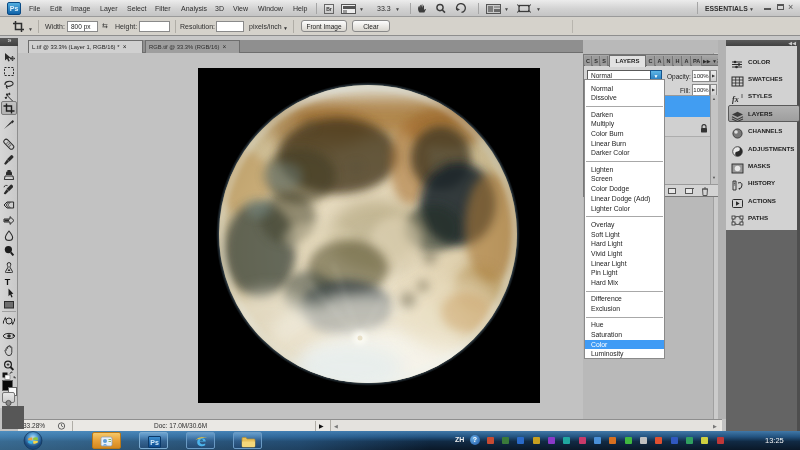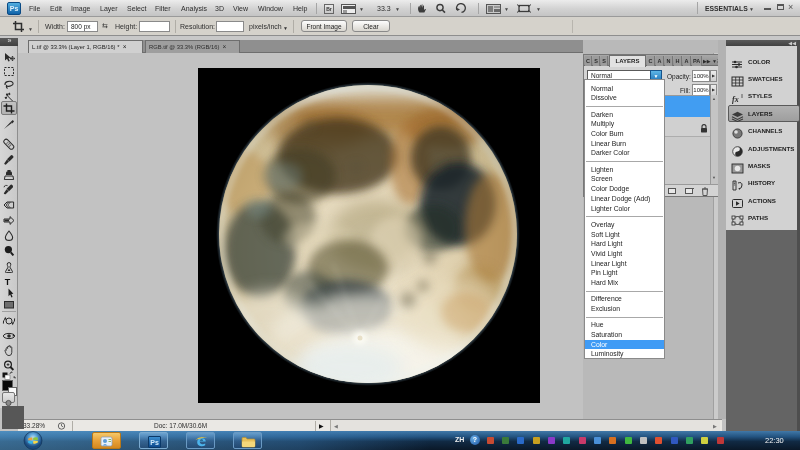--- a/index.html
+++ b/index.html
@@ -543,14 +543,14 @@
     <div class="abs" style="left:579px;top:6px;width:7px;height:7px;background:#c83a6a;border-radius:1px;"></div>
     <div class="abs" style="left:594px;top:6px;width:7px;height:7px;background:#4a90d8;border-radius:1px;"></div>
     <div class="abs" style="left:609px;top:6px;width:7px;height:7px;background:#d87020;border-radius:1px;"></div>
     <div class="abs" style="left:625px;top:6px;width:7px;height:7px;background:#40b840;border-radius:1px;"></div>
     <div class="abs" style="left:640px;top:6px;width:7px;height:7px;background:#c0c0c0;border-radius:1px;"></div>
     <div class="abs" style="left:655px;top:6px;width:7px;height:7px;background:#e05030;border-radius:1px;"></div>
     <div class="abs" style="left:671px;top:6px;width:7px;height:7px;background:#3058c0;border-radius:1px;"></div>
     <div class="abs" style="left:686px;top:6px;width:7px;height:7px;background:#30a060;border-radius:1px;"></div>
     <div class="abs" style="left:701px;top:6px;width:7px;height:7px;background:#d0d040;border-radius:1px;"></div>
     <div class="abs" style="left:717px;top:6px;width:7px;height:7px;background:#c03838;border-radius:1px;"></div>
-    <div class="abs" style="left:765px;top:5px;color:#f5f5f5;font-size:7.5px;">22:30</div>
+    <div class="abs" style="left:765px;top:5px;color:#f5f5f5;font-size:7.5px;">13:25</div>
   </div>
 
 </body></html>

